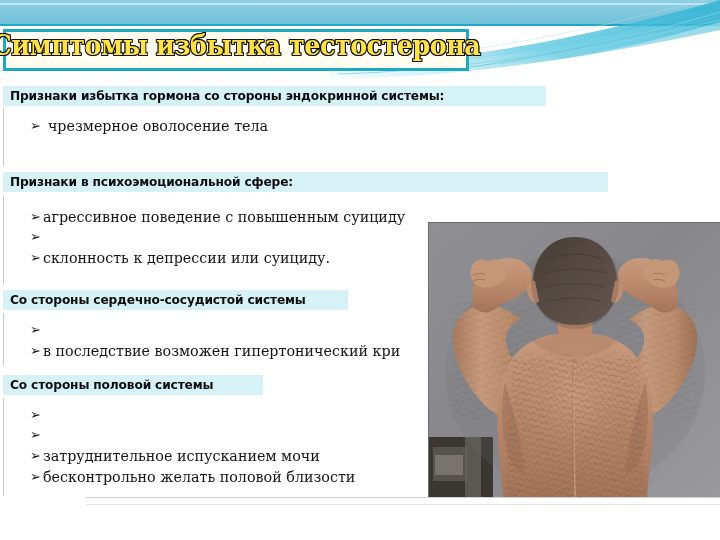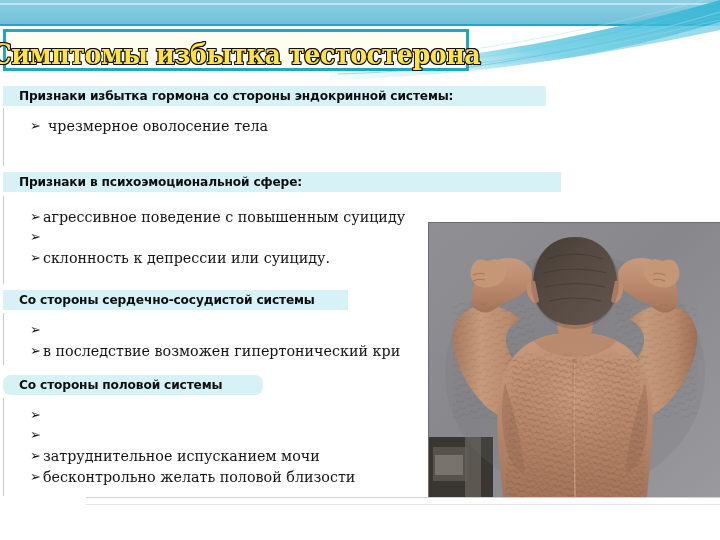--- a/index.html
+++ b/index.html
@@ -60,21 +60,21 @@
   
   .title-box {
     position: absolute;
     left: 3px; top: 29px;
     width: 466px;
     height: 42px;
     background: #fffdf0;
     border: 3px solid #1ea8bf;
     box-sizing: border-box;
     display: flex;
-    align-items: flex-end;
+    align-items: flex-start;
     justify-content: center;
   }
   .title-text {
     font-family: "DejaVu Serif", serif;
     font-weight: bold;
     font-size: 27px;
     line-height: 1;
     letter-spacing: -0.5px;
     color: #ffe14a;
     -webkit-text-stroke: 1.1px #14110a;
@@ -95,21 +95,21 @@
   .frame-left { left: 3px; width: 1px; }
 
   
   .heading {
     position: absolute;
     height: 20px;
     background: #d6f2f6;
     display: flex;
     align-items: center;
     box-sizing: border-box;
-    padding-left: 16px;
+    padding-left: 7px;
   }
   .heading span {
     font-family: "DejaVu Sans", sans-serif;
     font-weight: bold;
     font-size: 12.2px;
     color: #0d0d0d;
     white-space: nowrap;
     letter-spacing: -0.15px;
   }
 
@@ -212,21 +212,21 @@
   <div class="heading" style="left:3px; top:86px; width:543px;">
     <span>Признаки избытка  гормона со стороны эндокринной системы:</span>
   </div>
   <div class="bullets" style="left:30px; top:116px;">
     <div class="bullet spaced">
       <span class="glyph">➢</span>
       <span>чрезмерное оволосение тела</span>
     </div>
   </div>
 
-  <div class="heading" style="left:3px; top:172px; width:558px;">
+  <div class="heading" style="left:3px; top:172px; width:605px;">
     <span>Признаки в психоэмоциональной сфере:</span>
   </div>
   <div class="bullets" style="left:30px; top:207px;">
     <div class="bullet">
       <span class="glyph">➢</span>
       <span>агрессивное поведение с повышенным суициду</span>
     </div>
     <div class="bullet">
       <span class="glyph">➢</span>
     </div>
@@ -242,21 +242,21 @@
   <div class="bullets" style="left:30px; top:321px;">
     <div class="bullet">
       <span class="glyph">➢</span>
     </div>
     <div class="bullet">
       <span class="glyph">➢</span>
       <span>в последствие возможен гипертонический кри</span>
     </div>
   </div>
 
-  <div class="heading" style="left:3px; top:375px; width:260px;border-radius:8px;">
+  <div class="heading" style="left:3px; top:375px; width:260px;">
     <span>Со стороны  половой системы</span>
   </div>
   <div class="bullets" style="left:30px; top:406px;">
     <div class="bullet">
       <span class="glyph">➢</span>
     </div>
     <div class="bullet">
       <span class="glyph">➢</span>
     </div>
     <div class="bullet">

